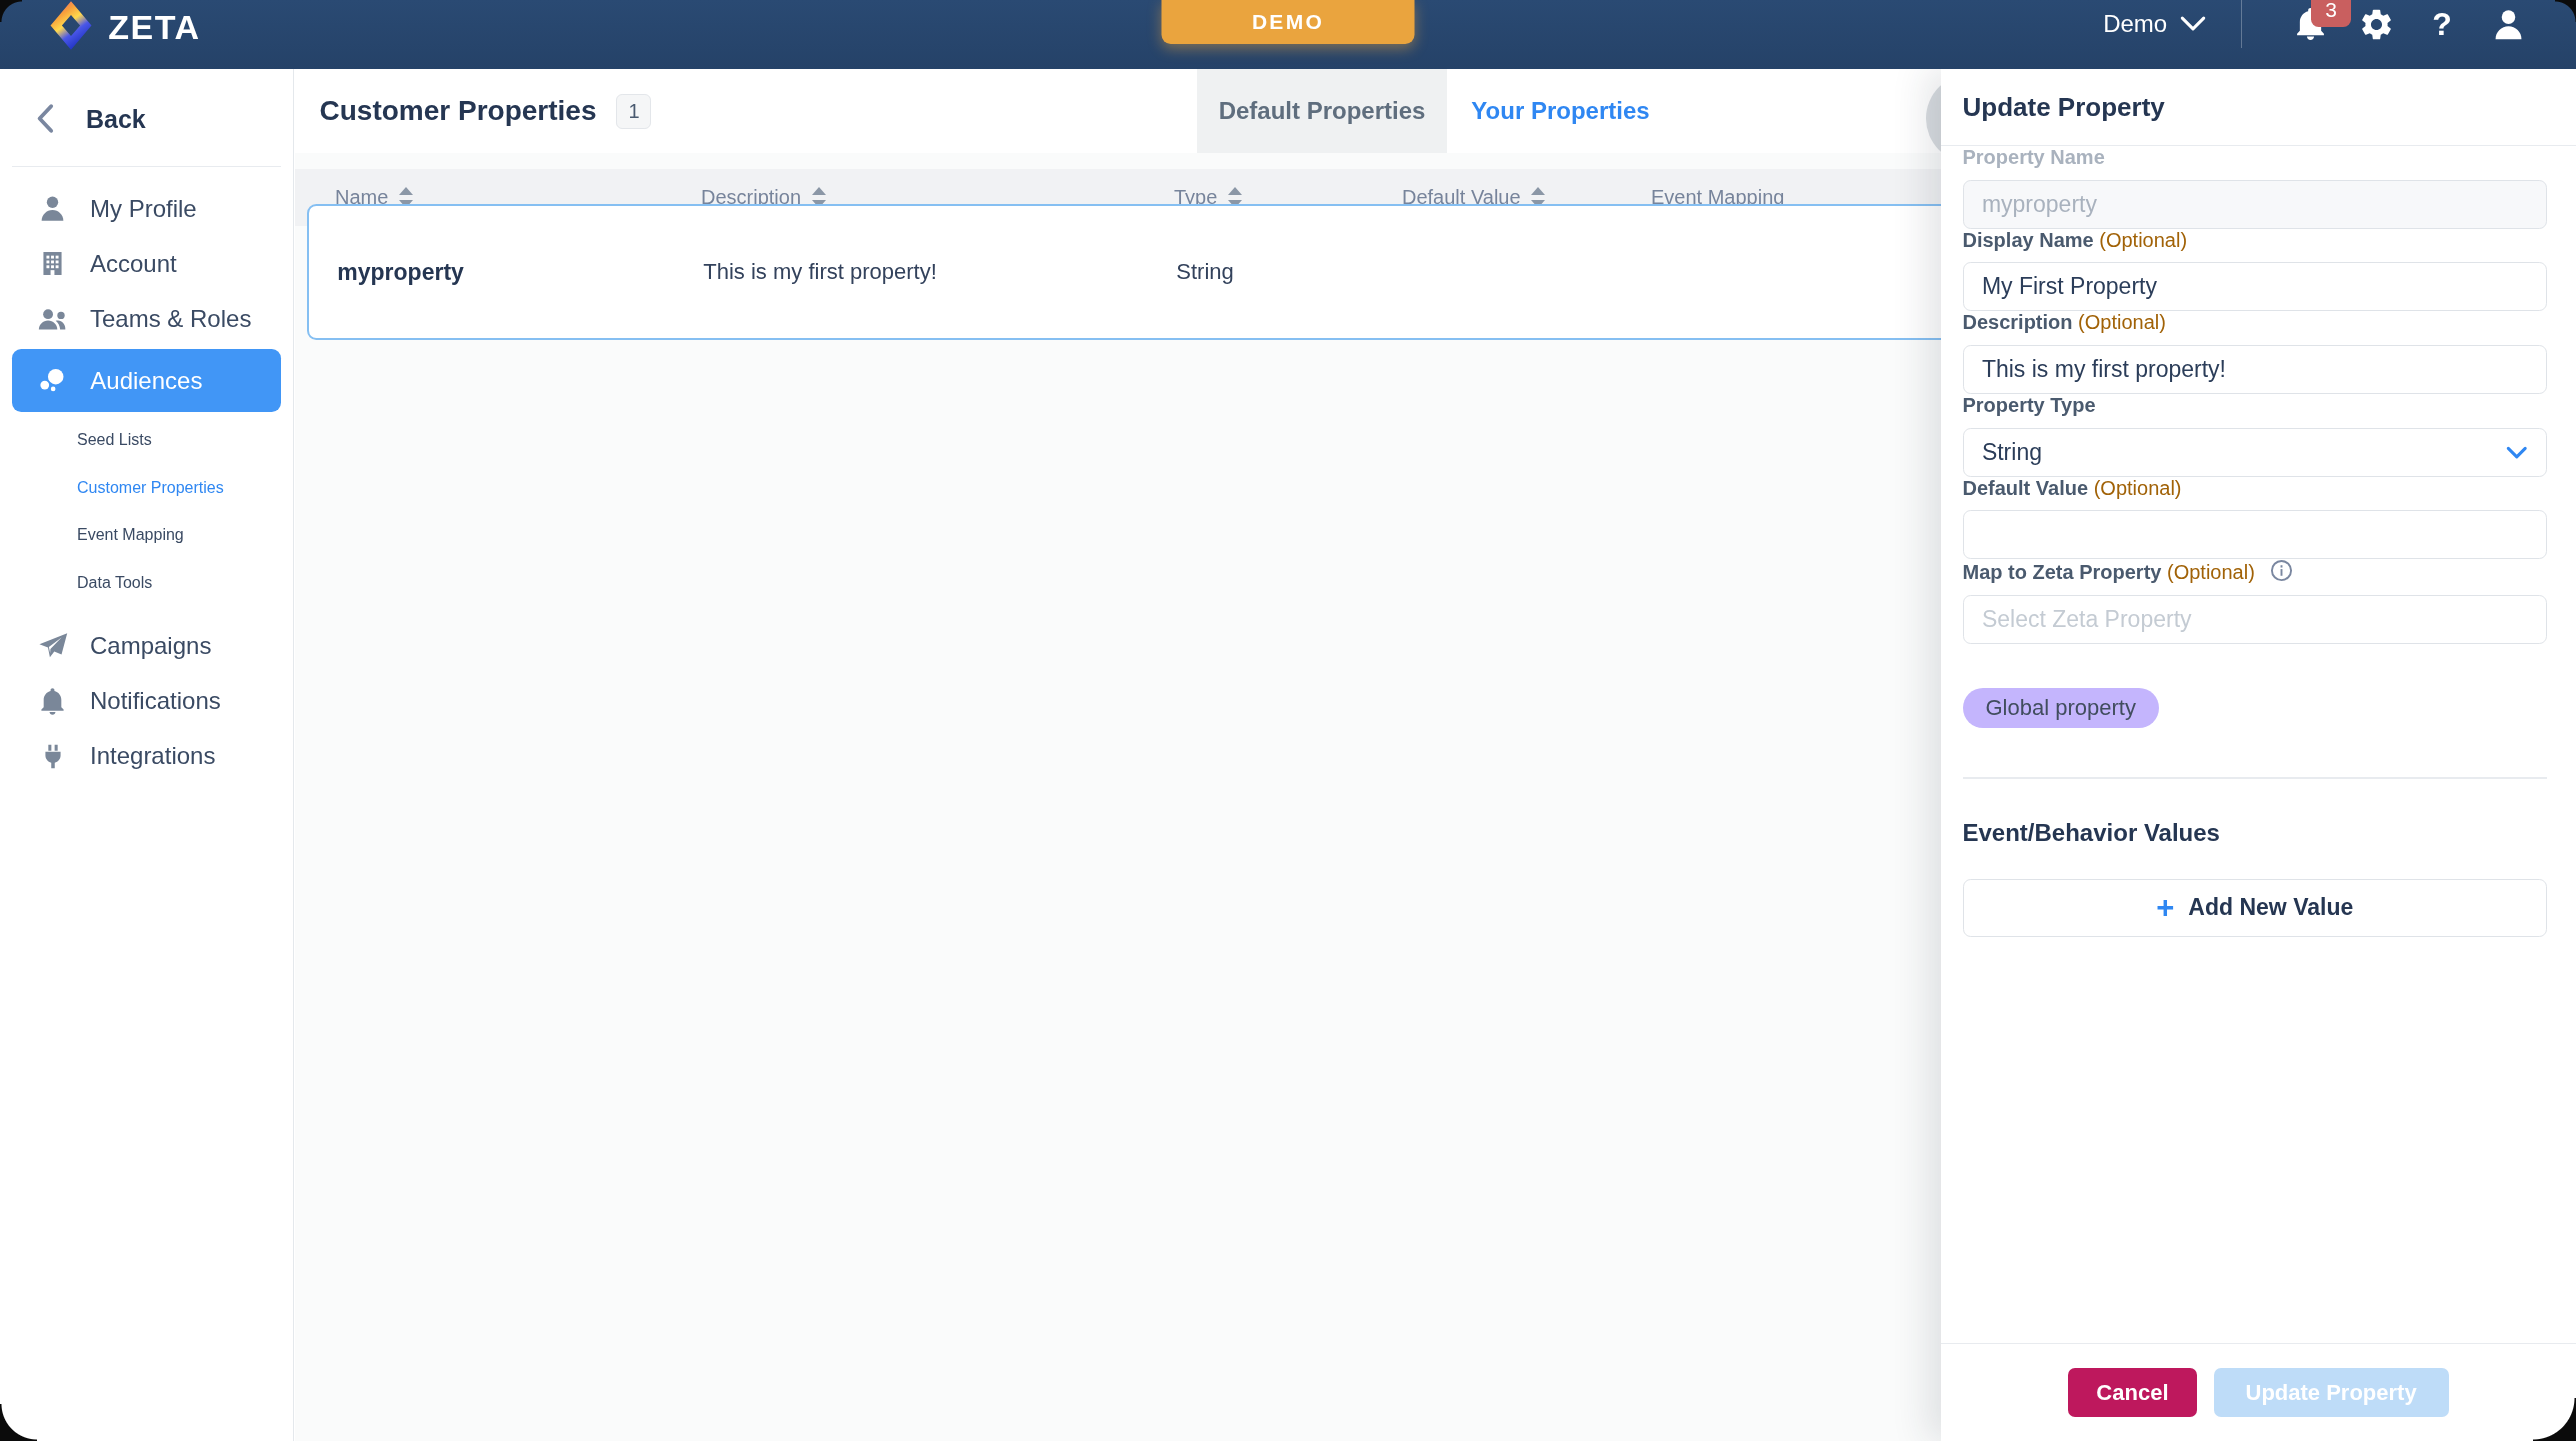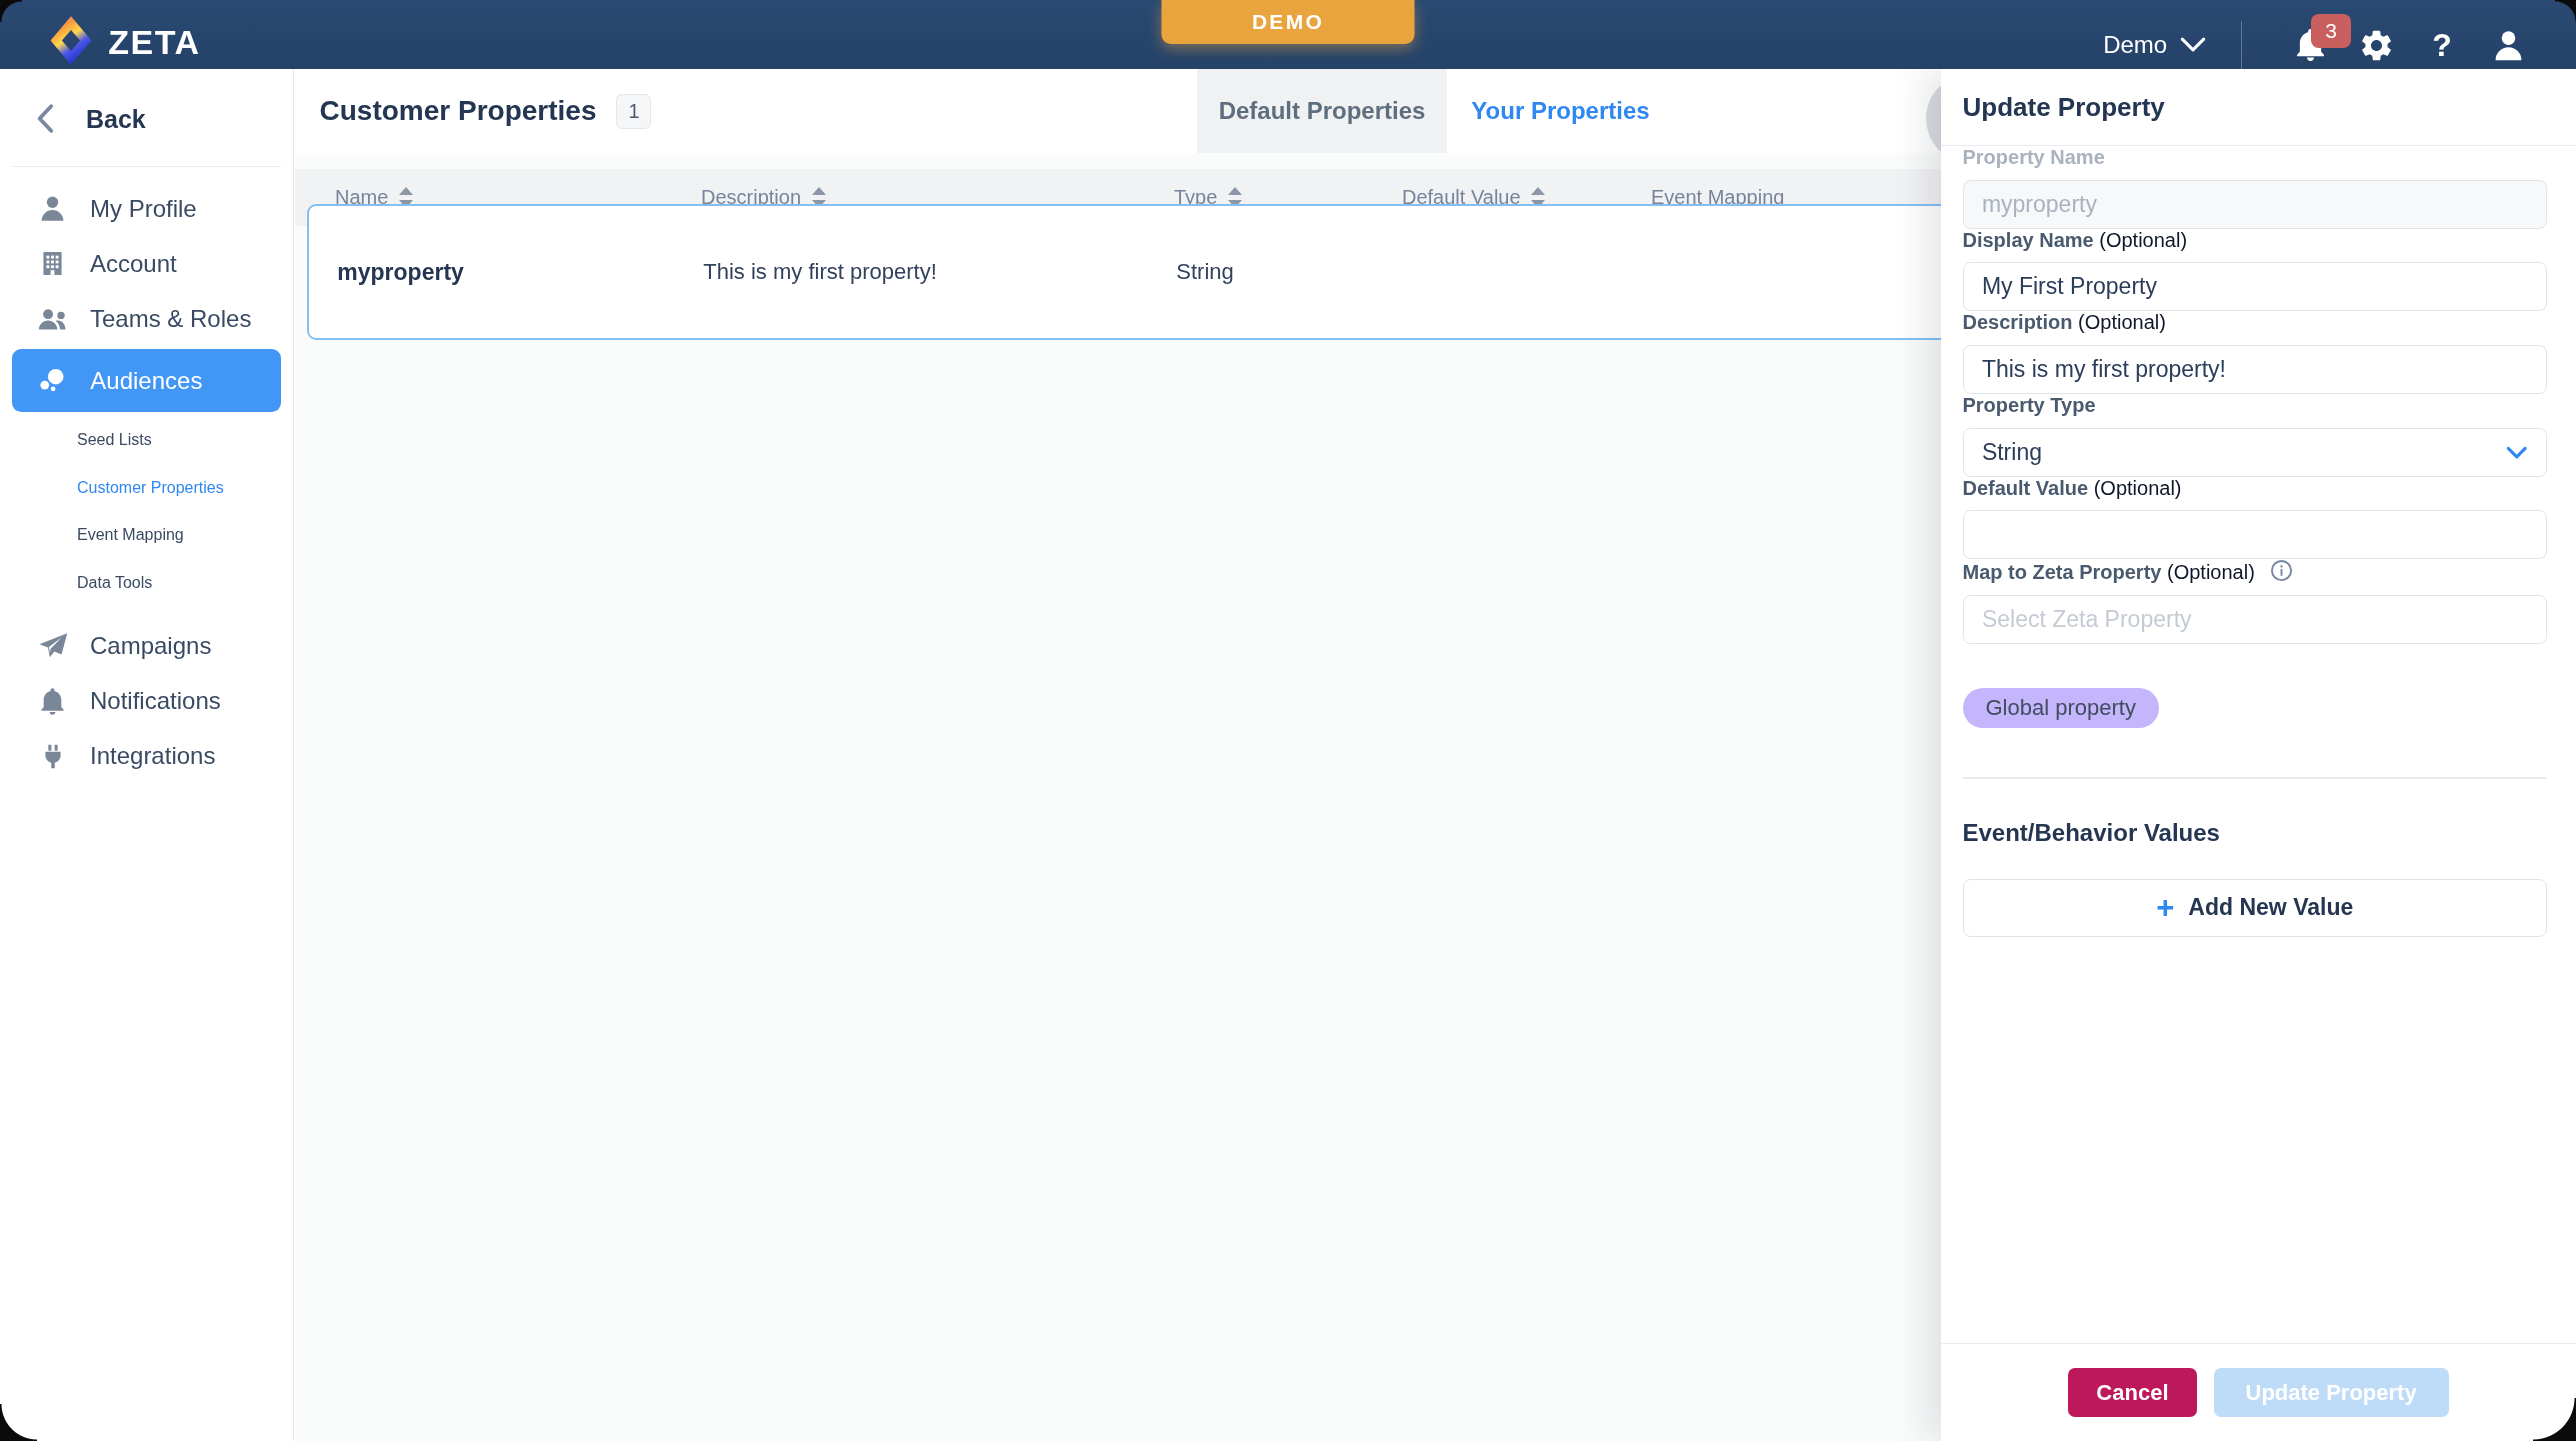--- a/index.html
+++ b/index.html
@@ -2,21 +2,21 @@
 <html style="font-size:12.3px"><head>
 <meta charset="utf-8">
 <style>
   * { margin:0; padding:0; box-sizing:border-box; }
   html,body { width:2576px; height:1441px; overflow:hidden; background:#fff;
               font-family:"Liberation Sans", sans-serif; color:#2B3D59; }
 
   
   .navbar { position:absolute; top:0; left:0; width:2576px; height:69px;
             background:linear-gradient(180deg,#2A4A73 0%,#254268 100%);
-            display:flex; align-items:flex-end; z-index:40; }
+            display:flex; align-items:flex-start; z-index:40; }
   .brand { display:flex; align-items:center; gap:15.3px; padding-left:49px; }
   .brand-word { color:#fff; font-size:34px; font-weight:bold; letter-spacing:1.5px; }
   .ribbon { position:absolute; left:50%; transform:translateX(-50%); top:0;
             width:253px; height:44px; background:#EAA43E; border-radius:0 0 9.2px 9.2px;
             display:flex; align-items:center; justify-content:center;
             color:#fff; font-weight:bold; font-size:21px; letter-spacing:2.3px;
             box-shadow:0 4.6px 14px rgba(234,164,62,.45); }
   .nav-right { margin-left:auto; display:flex; align-items:center; padding-right:35px; }
   .account-switch { display:flex; align-items:center; gap:12.3px; color:#fff; font-size:24px; cursor:pointer; }
   .nav-divider { width:1.5px; height:48px; background:rgba(255,255,255,.28); margin:0 35px; }
@@ -73,21 +73,21 @@
   .cell.name { font-weight:bold; font-size:23px; color:#253652; }
 
   
   .panel { position:absolute; top:69px; right:0; width:635px; bottom:0; background:#fff;
            box-shadow:-14px 0 34px rgba(30,40,60,.12); z-index:30; }
   .panel-head { height:77px; border-bottom:1.5px solid #E8EBEF; display:flex; align-items:center; padding-left:21.5px; }
   .panel-title { font-size:26px; font-weight:bold; color:#253652; }
   .panel-body { padding:0 29px 0 21.5px; }
   .field { }
   .f-label { font-size:20px; color:#4A5A6E; font-weight:bold; margin-bottom:10.7px; }
-  .f-label .opt { font-weight:normal; color:#0f172a; }
+  .f-label .opt { font-weight:normal; color:#a16207; }
   .field.disabled .f-label { color:#A9B2BE; }
   .t-input { width:100%; height:49px; border:1.5px solid #DFE3E8; border-radius:7.7px;
              padding:0 18.4px; font-size:23px; color:#2B3D59; background:#fff;
              font-family:"Liberation Sans", sans-serif; outline:none; }
   .t-input:disabled { background:#F7F8FA; color:#A9B2BE; }
   .t-input::placeholder { color:#C4CBD3; }
   .select-box { width:100%; height:49px; border:1.5px solid #DFE3E8; border-radius:7.7px;
                 display:flex; align-items:center; padding:0 18.4px; font-size:23px; color:#2B3D59;
                 cursor:pointer; justify-content:space-between; }
   .info-ic { display:inline-flex; vertical-align:-3.1px; margin-left:9.2px; }

